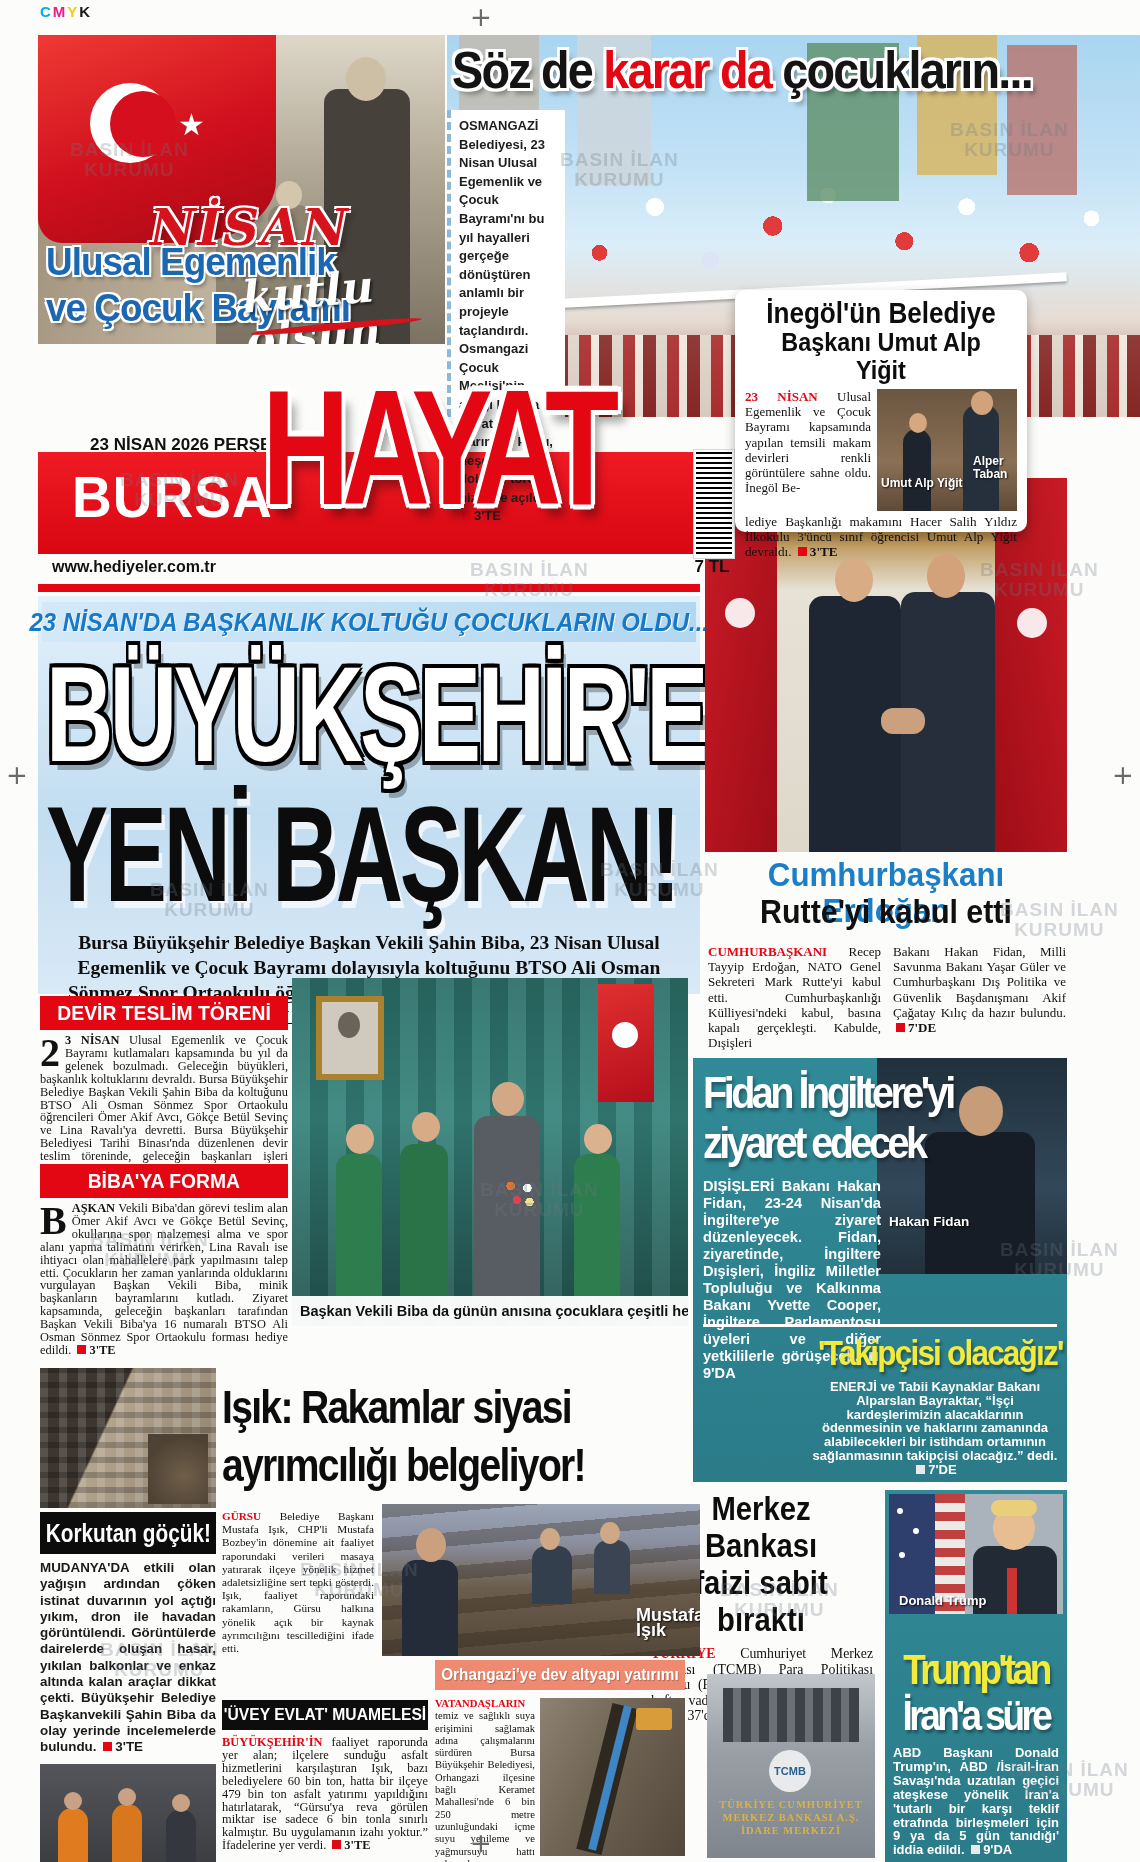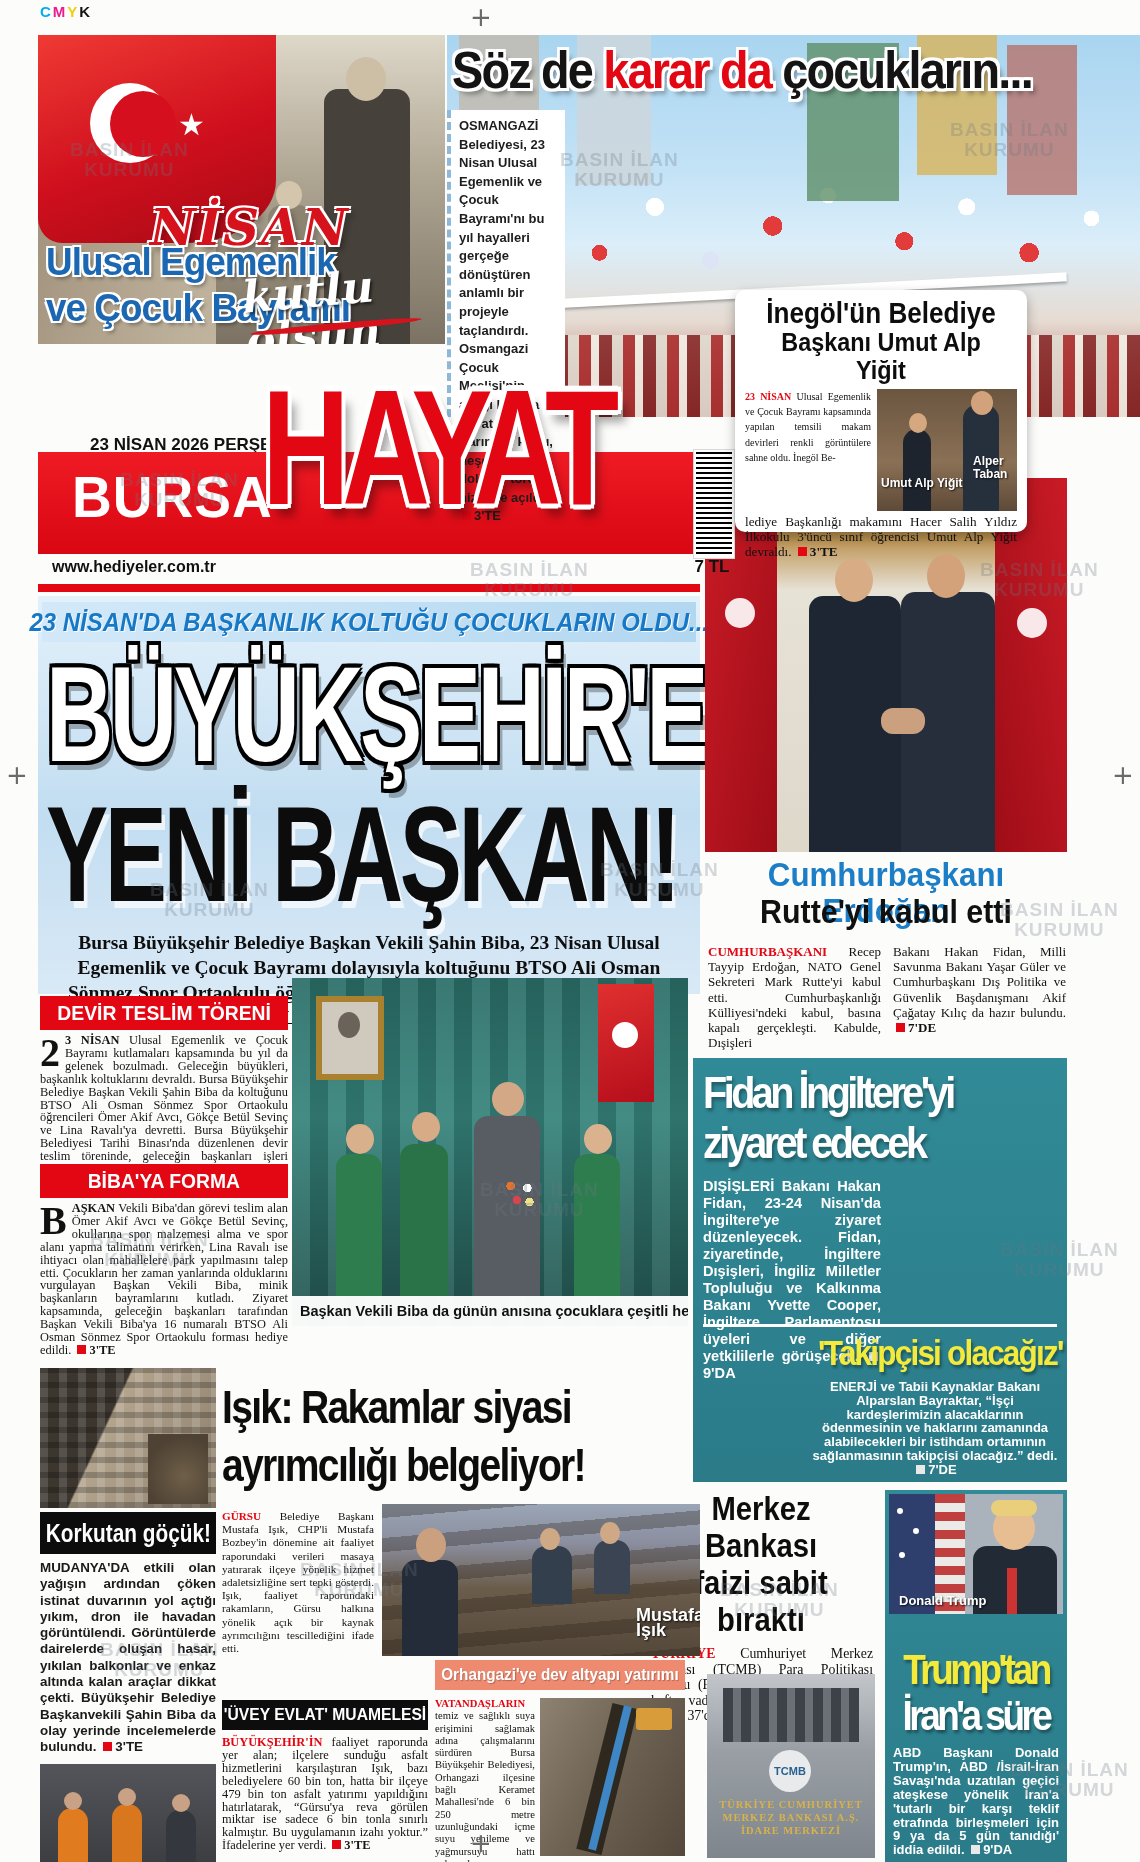--- a/index.html
+++ b/index.html
@@ -159,21 +159,21 @@
     <div class="head" style="left:292px;top:146px;width:28px;height:30px;background:#dab28e;"></div>
     <div class="abs" style="left:0;top:318px;width:396px;height:30px;background:rgba(255,255,255,.96);display:flex;align-items:center;padding:0 8px;box-sizing:border-box;">
       <span style="font:700 14.5px/16px 'Liberation Sans',sans-serif;color:#111;white-space:nowrap;">Başkan Vekili Biba da günün anısına çocuklara çeşitli hediyeler verdi.</span>
     </div>
   </div>
 
   <div class="abs" style="left:735px;top:290px;width:292px;height:242px;background:#fff;border-radius:10px;box-shadow:0 5px 12px rgba(0,0,0,.3);z-index:5;padding:8px 10px;box-sizing:border-box;">
     <div style="text-align:center;font:900 29px/30px 'Liberation Sans',sans-serif;color:#0d0d0d;transform:scaleX(.9);">İnegöl'ün Belediye</div>
     <div style="text-align:center;font:900 26px/28px 'Liberation Sans',sans-serif;color:#0d0d0d;transform:scaleX(.9);">Başkanı Umut Alp Yiğit</div>
     <div style="display:flex;gap:6px;margin-top:5px;">
-      <div style="width:126px;font-family:'Liberation Serif',serif;font-size:10px;line-height:15.2px;text-align:justify;">
+      <div style="width:126px;font-family:'Liberation Serif',serif;font-size:13px;line-height:15.2px;text-align:justify;">
         <span class="ldr serif">23 NİSAN</span>
         <span>Ulusal Egemenlik ve Çocuk Bayramı kapsamında yapılan temsili makam devirleri renkli görüntülere sahne oldu. İnegöl Be-</span>
       </div>
       <div class="photo" style="position:relative;width:140px;height:122px;background:linear-gradient(180deg,#6b5640,#8a7055 60%,#5e4a38);flex:none;">
         <div class="fig" style="left:86px;top:16px;width:36px;height:106px;background:#26303d;"></div>
         <div class="head" style="left:94px;top:2px;width:22px;height:24px;background:#d2a27c;"></div>
         <div class="fig" style="left:26px;top:40px;width:28px;height:82px;background:#1d242e;"></div>
         <div class="head" style="left:32px;top:24px;width:18px;height:20px;background:#d5a87f;"></div>
         <span class="cap-w" style="left:4px;top:88px;font-size:12px;line-height:13px;">Umut Alp Yiğit</span>
         <span class="cap-w" style="left:96px;top:66px;font-size:12px;line-height:13px;">Alper Taban</span>
@@ -205,20 +205,25 @@
       <span class="ldr serif">CUMHURBAŞKANI</span>
       <span>Recep Tayyip Erdoğan, NATO Genel Sekreteri Mark Rutte'yi kabul etti. Cumhurbaşkanlığı Külliyesi'ndeki kabul, basına kapalı gerçekleşti. Kabulde, Dışişleri</span>
     </div>
     <div class="serif just" style="width:173px;font-size:13px;line-height:15.2px;">
       <span>Bakanı Hakan Fidan, Milli Savunma Bakanı Yaşar Güler ve Cumhurbaşkanı Dış Politika ve Güvenlik Başdanışmanı Akif Çağatay Kılıç da hazır bulundu.</span>
       <span class="rsq"></span><span class="rtx">7'DE</span>
     </div>
   </div>
 
   <div class="abs" style="left:693px;top:1058px;width:374px;height:424px;background:linear-gradient(180deg,#318a97,#2b7b89);">
+    <div class="abs photo" style="left:184px;top:0;width:190px;height:216px;background:linear-gradient(180deg,#20303c,#31485a 60%,#22303a);">
+      <div class="fig" style="left:48px;top:74px;width:110px;height:142px;background:#161d26;"></div>
+      <div class="head" style="left:82px;top:28px;width:44px;height:50px;background:#c79d79;"></div>
+      <span class="cap-w" style="left:12px;top:156px;font-size:13.5px;line-height:15px;">Hakan Fidan</span>
+    </div>
     <div class="abs hbig" style="left:10px;top:12px;font-size:45px;line-height:46px;color:#fff;transform:scaleX(.88);transform-origin:left top;text-shadow:2px 3px 4px rgba(0,0,0,.35);z-index:2;">Fidan İngiltere'yi</div>
     <div class="abs hbig" style="left:10px;top:62px;font-size:45px;line-height:46px;color:#fff;transform:scaleX(.88);transform-origin:left top;text-shadow:2px 3px 4px rgba(0,0,0,.35);z-index:2;">ziyaret edecek</div>
     <div class="abs teal-body just" style="left:10px;top:120px;width:178px;font-size:14.6px;line-height:17px;">
       <span>DIŞİŞLERİ</span>
       <span>Bakanı Hakan Fidan, 23-24 Nisan'da İngiltere'ye ziyaret düzenleyecek. Fidan, ziyaretinde, İngiltere Dışişleri, İngiliz Milletler Topluluğu ve Kalkınma Bakanı Yvette Cooper, İngiltere Parlamentosu üyeleri ve diğer yetkililerle görüşecek.</span>
       <span class="rsq rsq-w"></span><span class="rtx">9'DA</span>
     </div>
     <div class="abs" style="left:10px;top:266px;width:354px;height:3px;background:#fff;"></div>
     <div class="abs hbig" style="left:112px;top:276px;width:262px;text-align:center;font-size:35px;line-height:38px;color:#f3ea3b;transform:scaleX(.9);transform-origin:center top;letter-spacing:-2px;text-shadow:2px 3px 3px rgba(0,0,0,.35);">'Takipçisi olacağız'</div>
     <div class="abs teal-body" style="left:118px;top:322px;width:248px;font-size:13px;line-height:13.8px;text-align:center;">

